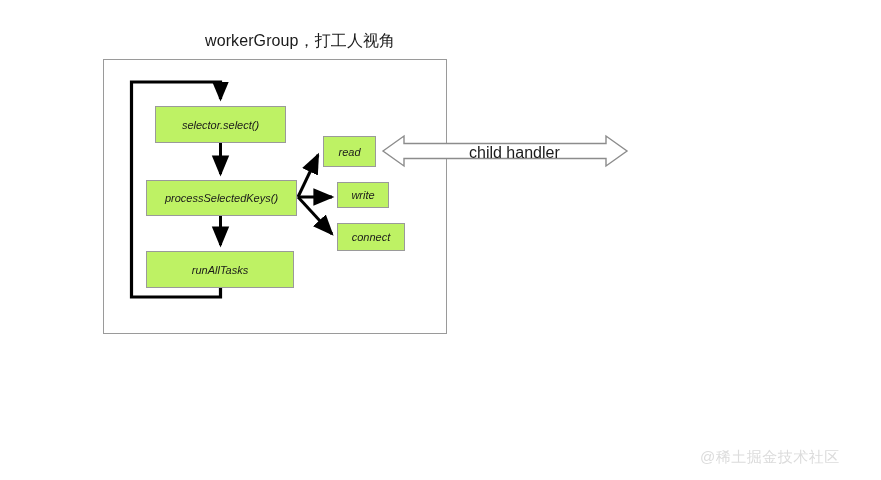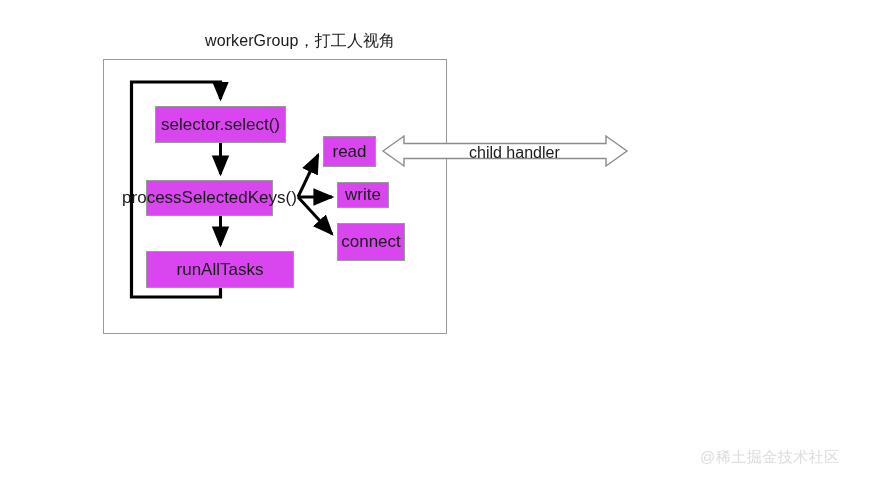--- a/index.html
+++ b/index.html
@@ -30,35 +30,36 @@
     top: 59px;
     width: 344px;
     height: 275px;
     border: 1.5px solid #9a9a9a;
     background: #ffffff;
     box-sizing: border-box;
   }
   .flow-box {
     position: absolute;
     border: 1.5px solid #9a9a9a;
-    background: #d946ef;
+    background: #bef264;
     box-sizing: border-box;
     display: flex;
     align-items: center;
     justify-content: center;
-    font-size: 17px;
+    font-size: 11px;
     color: #1a1a1a;
     white-space: nowrap;
+    font-style: italic;
   }
   #box-selector-select { left: 155px; top: 106px; width: 131px; height: 37px; }
-  #box-process-keys    { left: 146px; top: 180px; width: 127px; height: 36px; }
+  #box-process-keys    { left: 146px; top: 180px; width: 151px; height: 36px; }
   #box-run-all-tasks   { left: 146px; top: 251px; width: 148px; height: 37px; }
   #box-read            { left: 323px; top: 136px; width: 53px;  height: 31px; }
   #box-write           { left: 337px; top: 182px; width: 52px;  height: 26px; }
-  #box-connect         { left: 337px; top: 223px; width: 68px;  height: 38px; }
+  #box-connect         { left: 337px; top: 223px; width: 68px;  height: 28px; }
 
   .svg-layer {
     position: absolute;
     left: 0;
     top: 0;
     width: 881px;
     height: 480px;
     pointer-events: none;
   }
   .child-handler-label {

